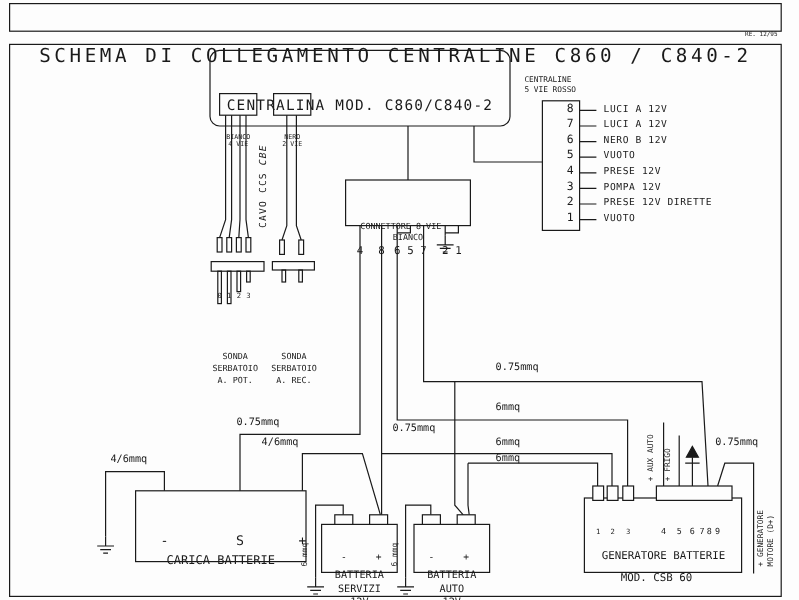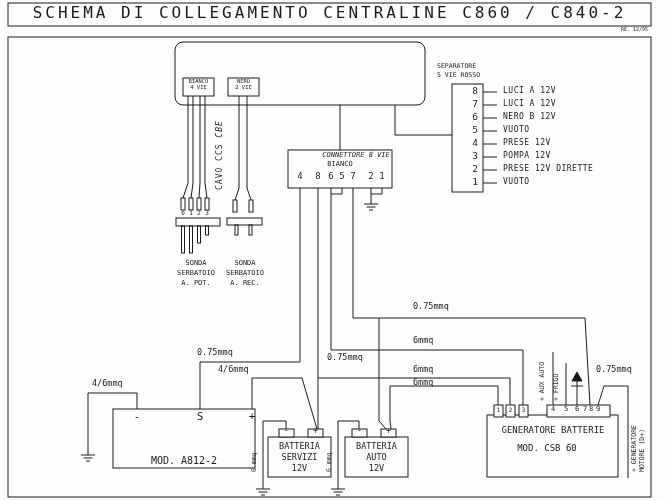--- a/index.html
+++ b/index.html
@@ -1,20 +1,20 @@
 <!DOCTYPE html>
 <html><head>
 <meta charset="utf-8">
 <style>
   html,body{margin:0;padding:0;background:#e8e8e8;}
   #page{position:relative;width:666px;height:500px;background:#fdfdfd;overflow:hidden;
         font-family:"DejaVu Sans Mono",monospace;color:#1a1a1a;}
   #wires{position:absolute;left:0;top:0;}
   .t{position:absolute;white-space:nowrap;color:#1a1a1a;line-height:1.05;}
-  .c{text-align:center;}
+  .c{text-align:center;margin-top:34px;}
   .r{text-align:right;}
   .rot{transform:rotate(-90deg);transform-origin:0 0;}
   .it{font-style:italic;}
 </style>
 </head>
 <body>
 
 <div id="page">
 
   <svg id="wires" width="666" height="500" viewBox="0 0 666 500" stroke="#1a1a1a" stroke-width="1" fill="none">
@@ -136,20 +136,21 @@
     <g>
       <rect x="345" y="437" width="63" height="40"></rect>
       <rect x="352" y="429" width="15" height="8" fill="#fdfdfd"></rect>
       <rect x="381" y="429" width="15" height="8" fill="#fdfdfd"></rect>
     </g>
   </svg>
 
   <div class="t c" style="left:8px;top:5px;width:643px;font-size:16px;letter-spacing:3px;">SCHEMA DI COLLEGAMENTO CENTRALINE C860 / C840-2</div>
   <div class="t r" style="left:590px;top:27px;width:58px;font-size:5px;">RE. 12/95</div>
 
+  <div class="t c" style="left:180px;top:48px;width:240px;font-size:12px;letter-spacing:1px;">CENTRALINA MOD. C860/C840-2</div>
 
   <div class="t c" style="left:183px;top:79px;width:31px;font-size:5.5px;">
     <div>BIANCO</div>
     <div>4 VIE</div>
   </div>
   <div class="t c" style="left:228px;top:79px;width:31px;font-size:5.5px;">
     <div>NERO</div>
     <div>2 VIE</div>
   </div>
 
@@ -166,32 +167,32 @@
     <div>SONDA</div>
     <div>SERBATOIO</div>
     <div>A. POT.</div>
   </div>
   <div class="t c" style="left:212px;top:258px;width:66px;font-size:7px;line-height:10px;">
     <div>SONDA</div>
     <div>SERBATOIO</div>
     <div>A. REC.</div>
   </div>
 
-  <div class="t c" style="left:306px;top:152px;width:100px;font-size:7px;font-style:italic;">CONNETTORE 8 VIE</div>
+  <div class="t c" style="left:284px;top:152px;width:100px;font-size:7px;">CONNETTORE 8 VIE</div>
   <div class="t c" style="left:290px;top:161px;width:100px;font-size:7px;">BIANCO</div>
   <div class="t c" style="left:294px;top:172px;width:12px;font-size:9px;">4</div>
   <div class="t c" style="left:312px;top:172px;width:12px;font-size:9px;">8</div>
   <div class="t c" style="left:325px;top:172px;width:12px;font-size:9px;">6</div>
   <div class="t c" style="left:336px;top:172px;width:12px;font-size:9px;">5</div>
   <div class="t c" style="left:347px;top:172px;width:12px;font-size:9px;">7</div>
   <div class="t c" style="left:365px;top:172px;width:12px;font-size:9px;">2</div>
   <div class="t c" style="left:376px;top:172px;width:12px;font-size:9px;">1</div>
 
   <div class="t" style="left:437px;top:62px;width:60px;font-size:6.5px;line-height:9px;">
-    <div>SEPARATORE</div>
+    <div>CENTRALINE</div>
     <div>5 VIE ROSSO</div>
   </div>
   <div class="t r" style="left:460px;top:86px;width:18px;font-size:9.5px;">8</div>
   <div class="t r" style="left:460px;top:99px;width:18px;font-size:9.5px;">7</div>
   <div class="t r" style="left:460px;top:112px;width:18px;font-size:9.5px;">6</div>
   <div class="t r" style="left:460px;top:125px;width:18px;font-size:9.5px;">5</div>
   <div class="t r" style="left:460px;top:138px;width:18px;font-size:9.5px;">4</div>
   <div class="t r" style="left:460px;top:151px;width:18px;font-size:9.5px;">3</div>
   <div class="t r" style="left:460px;top:164px;width:18px;font-size:9.5px;">2</div>
   <div class="t r" style="left:460px;top:177px;width:18px;font-size:9.5px;">1</div>
@@ -213,21 +214,21 @@
   <div class="t" style="left:413px;top:365px;font-size:8.5px;">6mmq</div>
   <div class="t" style="left:413px;top:378px;font-size:8.5px;">6mmq</div>
   <div class="t" style="left:92px;top:379px;font-size:8.5px;">4/6mmq</div>
   <div class="t" style="left:596px;top:365px;font-size:8.5px;">0.75mmq</div>
   <div class="t rot" style="left:251px;top:472px;width:30px;font-size:6.5px;">6 mmq</div>
   <div class="t rot" style="left:326px;top:472px;width:30px;font-size:6.5px;">6 mmq</div>
 
   <div class="t c" style="left:131px;top:411px;width:12px;font-size:11px;">-</div>
   <div class="t c" style="left:194px;top:411px;width:12px;font-size:11px;">S</div>
   <div class="t c" style="left:246px;top:411px;width:12px;font-size:11px;">+</div>
-  <div class="t c" style="left:116px;top:456px;width:136px;font-size:10px;">MOD. A812-2</div>
+  <div class="t c" style="left:116px;top:429px;width:136px;font-size:10px;">CARICA BATTERIE</div>
 
   <div class="t c" style="left:279px;top:427px;width:15px;font-size:8px;">-</div>
   <div class="t c" style="left:308px;top:427px;width:15px;font-size:8px;">+</div>
   <div class="t c" style="left:269px;top:441px;width:61px;font-size:8.5px;line-height:11px;">
     <div>BATTERIA</div>
     <div>SERVIZI</div>
     <div>12V</div>
   </div>
 
   <div class="t c" style="left:352px;top:427px;width:15px;font-size:8px;">-</div>

